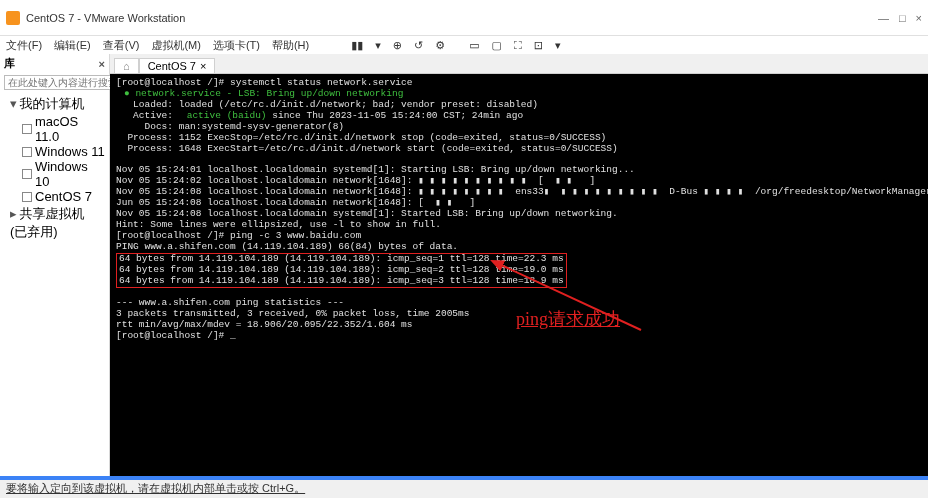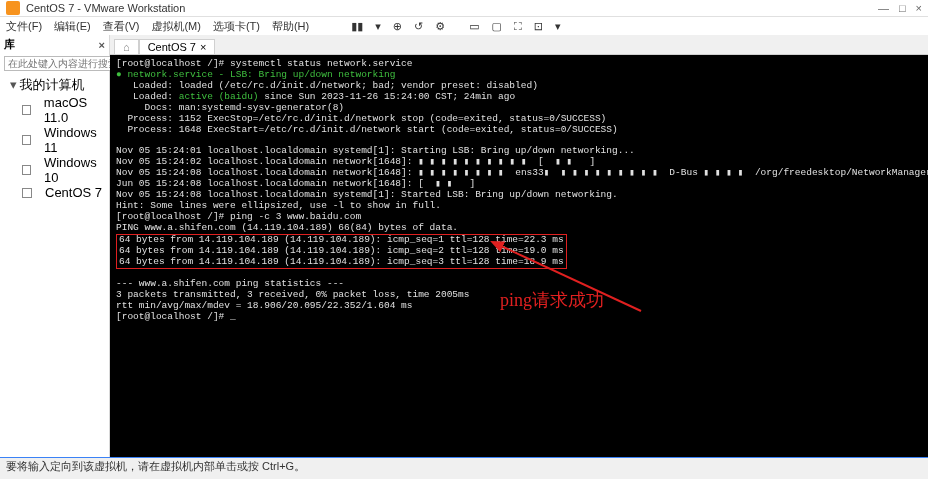--- a/index.html
+++ b/index.html
@@ -1,46 +1,46 @@
 <!DOCTYPE html>
 <html><head>
 <meta charset="utf-8">
 <style>
   * { box-sizing: border-box; margin: 0; padding: 0; }
   html, body { width: 928px; height: 500px; font-family: "Microsoft YaHei", Tahoma, sans-serif; font-size: 11px; overflow: hidden; background: #fff; }
-  .titlebar { height: 17px; background: #fff; display: flex; align-items: center; padding: 0 6px; border-bottom: 1px solid #e0e0e0; }
+  .titlebar { height: 36px; background: #fff; display: flex; align-items: center; padding: 0 6px; border-bottom: 1px solid #e0e0e0; }
   .titlebar .icon { width: 14px; height: 14px; background: #f7931e; border-radius: 2px; margin-right: 6px; }
   .titlebar .title { flex: 1; color: #333; font-size: 11px; }
   .winbtns { display: flex; gap: 10px; color: #666; }
   .winbtns span { cursor: pointer; }
   .menubar { height: 18px; display: flex; align-items: center; padding: 0 6px; gap: 12px; color: #333; background: #fff; }
   .menubar span { cursor: pointer; }
   .body { display: flex; height: 422px; }
   .sidebar { width: 110px; background: #fff; border-right: 1px solid #d8d8d8; display: flex; flex-direction: column; }
   .side-title { padding: 2px 4px; font-weight: bold; display:flex; justify-content:space-between; align-items:center; }
   .side-title .x { color:#555; cursor:pointer; font-size:11px; }
   .searchwrap { padding: 2px 4px; display:flex; }
   .search { flex:1; border:1px solid #bbb; font-size:10px; padding:1px 3px; color:#888; }
   .tree { padding: 2px 4px; font-size: 13px; }
   .tree .node { padding: 1px 0 1px 6px; }
   .tree .node.root::before { content:"▸"; margin-right:3px; color:#555; }
   .tree .node.open::before { content:"▾"; }
-  .tree .child { padding-left: 18px; display:flex; align-items:center; gap:13px; }
+  .tree .child { padding-left: 18px; display:flex; align-items:center; gap:3px; }
   .tree .child .sq { width:10px;height:10px;border:1px solid #888;display:inline-block; }
   .main { flex: 1; display: flex; flex-direction: column; background: #f0f0f0; }
   .tabs { height: 20px; background: #f0f0f0; border-bottom: 1px solid #d0d0d0; display:flex; align-items:flex-end; padding-left:4px; }
   .tab { background:#fff; border:1px solid #d0d0d0; border-bottom:none; padding:1px 8px; font-size:11px; display:flex; align-items:center; gap:4px; }
   .tab .home { color:#888; }
   .terminal { flex:1; background:#000; color:#e0e0e0; font-family: "Courier New", monospace; font-size: 9.5px; line-height: 1.15; padding: 4px 6px; white-space: pre; overflow:hidden; position:relative; }
-  .terminal .green { color:#3fbf3f; }
+  .terminal .green { color:#3fbf3f;margin-left:8px; }
   .redbox { border:1.5px solid #e02020; padding:0 2px; display:inline-block; }
   .annot { position:absolute; color:#e02020; font-family:"Microsoft YaHei"; font-size:18px; font-weight:500; }
   .arrow { position:absolute; }
   .arrow svg { overflow:visible; }
-  .statusbar { height:22px; background:#f0f0f0; border-top:1px solid #3b82f6; font-size:11px; color:#333; padding:1px 6px; }
+  .statusbar { height:22px; background:#f0f0f0; border-top:4px solid #3b82f6; font-size:11px; color:#333; padding:1px 6px;text-decoration:underline; }
 </style>
 </head>
 <body>
 
 <div class="titlebar">
   <div class="icon"></div>
   <div class="title">CentOS 7 - VMware Workstation</div>
   <div class="winbtns">
     <span>—</span>
     <span>□</span>
@@ -90,38 +90,39 @@
           <span>Windows 11</span>
         </div>
       <div class="child">
           <span class="sq"></span>
           <span>Windows 10</span>
         </div>
       <div class="child">
           <span class="sq"></span>
           <span>CentOS 7</span>
         </div>
+      <div class="node root"><span>共享虚拟机 (已弃用)</span></div>
     </div>
   </div>
 
   <div class="main">
     <div class="tabs">
       <div class="tab">
           <span class="home">⌂</span>
         </div>
       <div class="tab">
         <span>CentOS 7</span>
         <span>×</span>
       </div>
     </div>
 
     <div class="terminal"><span>[root@localhost /]# systemctl status network.service</span>
 <span class="green">● network.service - LSB: Bring up/down networking</span>
 <span>   Loaded: loaded (/etc/rc.d/init.d/network; bad; vendor preset: disabled)</span>
-<span><span>   Loaded: </span><span class="green">active (baidu)</span><span> since Sun 2023-11-26 15:24:00 CST; 24min ago</span></span>
+<span><span>   Active: </span><span class="green">active (baidu)</span><span> since Thu 2023-11-05 15:24:00 CST; 24min ago</span></span>
 <span>     Docs: man:systemd-sysv-generator(8)</span>
 <span>  Process: 1152 ExecStop=/etc/rc.d/init.d/network stop (code=exited, status=0/SUCCESS)</span>
 <span>  Process: 1648 ExecStart=/etc/rc.d/init.d/network start (code=exited, status=0/SUCCESS)</span>
 <span></span>
 <span>Nov 05 15:24:01 localhost.localdomain systemd[1]: Starting LSB: Bring up/down networking...</span>
 <span>Nov 05 15:24:02 localhost.localdomain network[1648]: ▮ ▮ ▮ ▮ ▮ ▮ ▮ ▮ ▮ ▮  [  ▮ ▮   ]</span>
 <span>Nov 05 15:24:08 localhost.localdomain network[1648]: ▮ ▮ ▮ ▮ ▮ ▮ ▮ ▮  ens33▮  ▮ ▮ ▮ ▮ ▮ ▮ ▮ ▮ ▮  D-Bus ▮ ▮ ▮ ▮  /org/freedesktop/NetworkManager/ActiveConnection/2▮</span>
 <span>Jun 05 15:24:08 localhost.localdomain network[1648]: [  ▮ ▮   ]</span>
 <span>Nov 05 15:24:08 localhost.localdomain systemd[1]: Started LSB: Bring up/down networking.</span>
 <span>Hint: Some lines were ellipsized, use -l to show in full.</span>
@@ -139,20 +140,20 @@
       <div class="arrow" style="left:340px; top:175px;">
         <svg width="150" height="80">
           <defs>
               <marker id="ah" markerWidth="8" markerHeight="8" refX="1" refY="3" orient="auto">
                 <path d="M0,0 L0,6 L7,3 z" fill="#e02020"></path>
               </marker>
             </defs>
           <line x1="145" y1="70" x2="5" y2="5" stroke="#e02020" stroke-width="2" marker-end="url(#ah)"></line>
         </svg>
       </div>
-      <div class="annot" style="left:390px; top:235px;">ping请求成功</div>
+      <div class="annot" style="left:406px; top:235px;text-decoration:underline;">ping请求成功</div>
     </div>
   </div>
 </div>
 
 <div class="statusbar">
   <span>要将输入定向到该虚拟机，请在虚拟机内部单击或按 Ctrl+G。</span>
 </div>
 
 </body></html>

